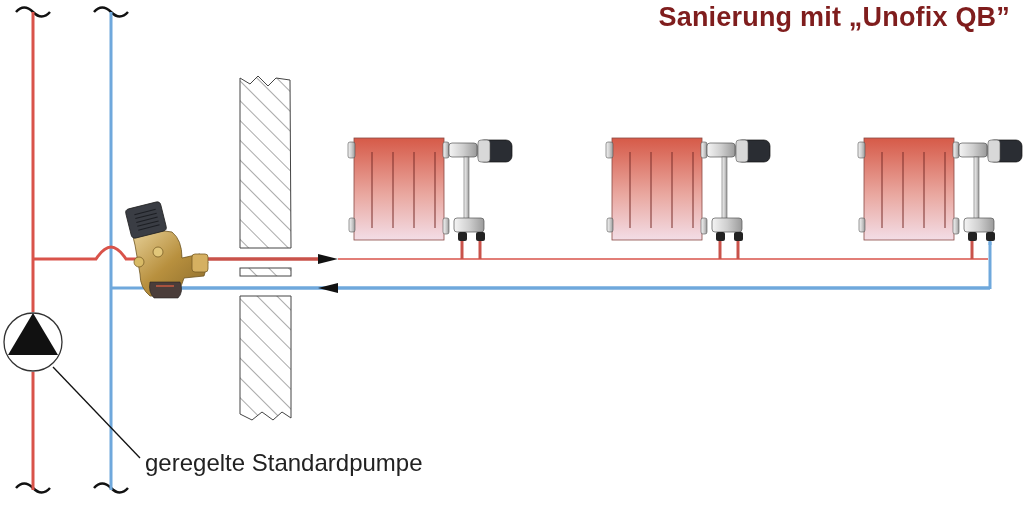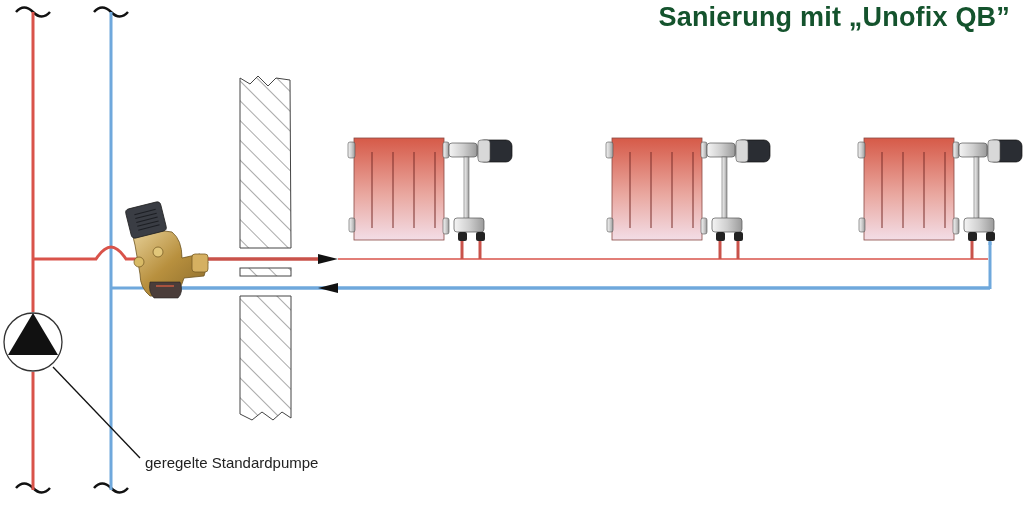--- a/index.html
+++ b/index.html
@@ -1,19 +1,19 @@
 <!DOCTYPE html>
 <html><head>
 <meta charset="utf-8">
 <style>
   html, body { margin: 0; padding: 0; background: #ffffff; }
   body { width: 1024px; height: 506px; position: relative; overflow: hidden; font-family: "Liberation Sans", sans-serif; }
   #diagram { position: absolute; left: 0; top: 0; width: 1024px; height: 506px; }
-  .title { position: absolute; right: 14px; top: 2px; font-size: 27px; font-weight: bold; color: #14532d; letter-spacing: 0.2px; }
-  .caption { position: absolute; left: 145px; top: 450px; font-size: 15px; line-height: 26px; color: #222; }
+  .title { position: absolute; right: 14px; top: 2px; font-size: 27px; font-weight: bold; color: #7f1d1d; letter-spacing: 0.2px; }
+  .caption { position: absolute; left: 145px; top: 450px; font-size: 24px; line-height: 26px; color: #222; }
 </style>
 </head>
 <body>
 
 <svg id="diagram" viewBox="0 0 1024 506" xmlns="http://www.w3.org/2000/svg">
   <defs>
     <pattern id="hatch" patternUnits="userSpaceOnUse" width="14" height="14" patternTransform="rotate(-45)">
       <line x1="0" y1="0" x2="0" y2="14" stroke="#555" stroke-width="1"></line>
     </pattern>
     <linearGradient id="radGrad" x1="0" y1="0" x2="0" y2="1">

